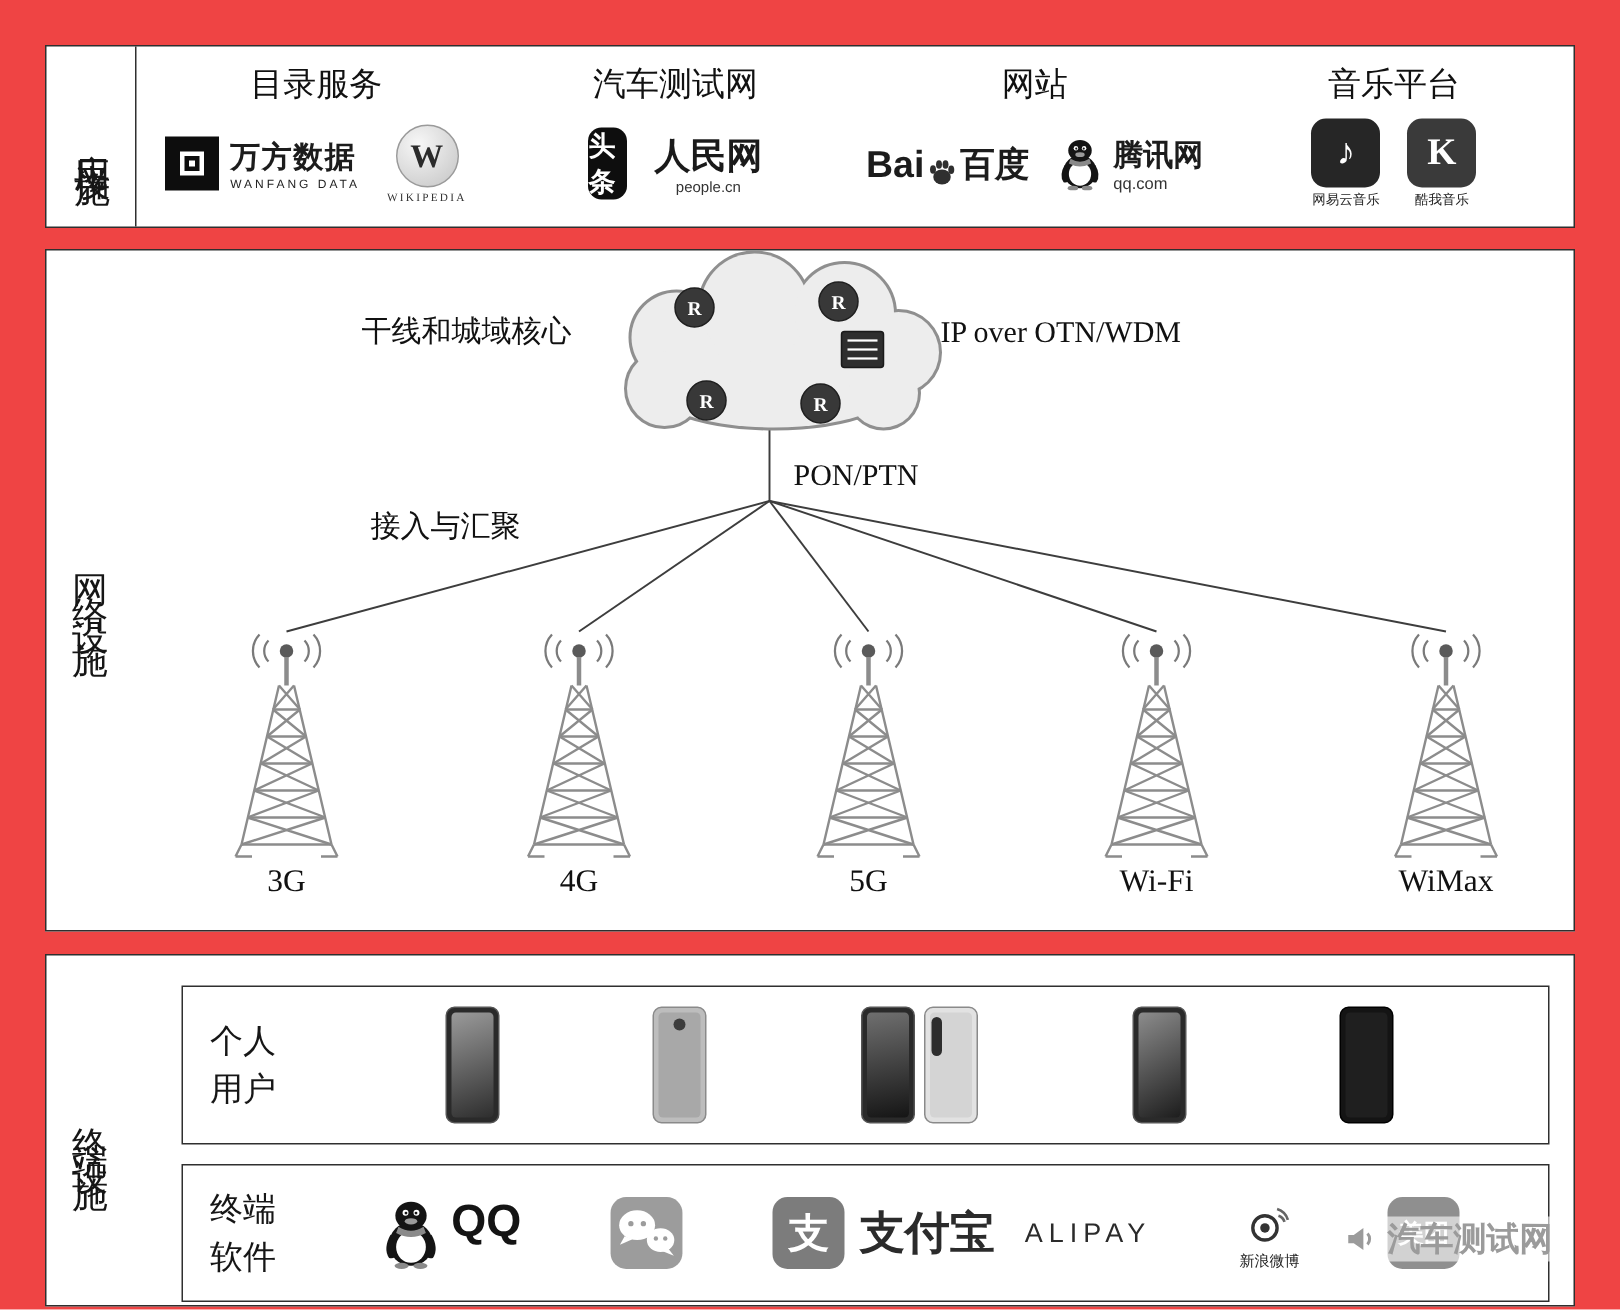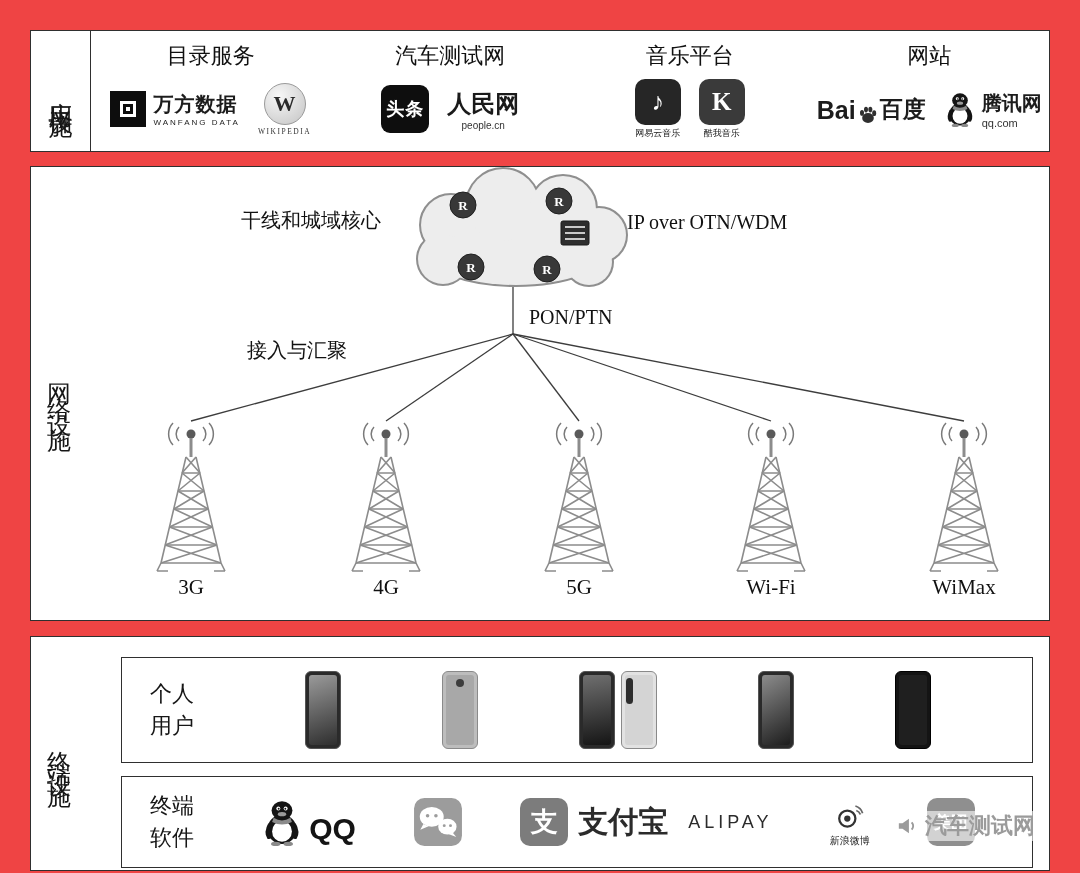--- a/index.html
+++ b/index.html
@@ -32,21 +32,21 @@
   .wf-inner::after { content:""; position:absolute; left:3px; top:3px; width:4px; height:4px; background:#fff; }
   .wf-name { font-size:20px; font-weight:bold; letter-spacing:1px; }
   .wf-sub { font-size:8px; letter-spacing:2px; color:#222; font-family:"Liberation Sans",sans-serif; }
 
   .logo-wiki { display:flex; flex-direction:column; align-items:center; }
   .wiki-globe { width:42px; height:42px; border-radius:50%; border:1px solid #9a9a9a;
     background:radial-gradient(circle at 35% 30%, #f7f7f7, #c4c4c4); display:flex; align-items:center; justify-content:center;
     font-size:22px; color:#2b2b2b; font-weight:bold; }
   .wiki-cap { font-size:7.5px; letter-spacing:1.5px; margin-top:2px; color:#333; }
 
-  .tt-box { width:48px; height:48px; background:#0e0e0e; border-radius:9px; display:flex; align-items:center; justify-content:center;
+  .tt-box { width:26px; height:48px; background:#0e0e0e; border-radius:9px; display:flex; align-items:center; justify-content:center;
     color:#fff; font-size:18px; font-weight:bold; letter-spacing:1px; }
   .logo-people { display:flex; flex-direction:column; align-items:center; }
   .people-name { font-size:24px; font-weight:bold; color:#1a1a1a; }
   .people-sub { font-size:10px; color:#333; font-family:"Liberation Sans",sans-serif; }
 
   .music-logo { display:flex; flex-direction:column; align-items:center; }
   .music-box { width:46px; height:46px; border-radius:10px; background:#262626; display:flex; align-items:center; justify-content:center;
     color:#fff; font-size:25px; font-weight:bold; }
   .music-box.k2 { background:#3a3a3a; }
   .music-cap { font-size:9px; margin-top:2px; color:#222; }
@@ -65,38 +65,38 @@
   .lbl-core   { left:210px; top:40px; }
   .lbl-ip     { left:596px; top:44px; }
   .lbl-pon    { left:498px; top:139px; }
   .lbl-access { left:216px; top:170px;text-align:center; }
   .tower-label { position:absolute; top:408px; transform:translateX(-50%); font-size:21px; color:#111; }
 
   
   .inner-box { position:absolute; border:1px solid #2f2f2f; background:#fff; display:flex; align-items:center; }
   .box-users { left:90px; top:20px;  width:912px; height:106px; }
   .box-apps  { left:90px; top:139px; width:912px; height:92px; }
-  .inner-label { width:54px; margin-left:28px; font-size:22px; line-height:1.45; word-break:break-all; color:#161616; }
+  .inner-label { width:54px; margin-left:18px; font-size:22px; line-height:1.45; word-break:break-all; color:#161616; }
   .phones { flex:1; display:flex; align-items:center; justify-content:space-evenly; }
   .phone { position:relative; width:36px; height:78px; border-radius:6px; background:#2a2a2a; border:1px solid #555; }
   .phone::before { content:""; position:absolute; inset:3px; border-radius:3px; background:linear-gradient(160deg,#9a9a9a,#2e2e2e); }
   .phone.p2 { background:#bdbdbd; border-color:#8a8a8a; }
   .phone.p2::before { background:#a8a8a8; }
   .phone.p2::after { content:""; position:absolute; left:13px; top:7px; width:8px; height:8px; border-radius:50%; background:#3c3c3c; }
   .phone.p3a::before { background:linear-gradient(170deg,#6f6f6f,#151515); }
   .phone.p3b { background:#e2e2e2; border-color:#8a8a8a; }
   .phone.p3b::before { background:#d4d4d4; }
   .phone.p3b::after { content:""; position:absolute; left:4px; top:6px; width:7px; height:26px; border-radius:4px; background:#2d2d2d; }
   .phone.p4::before { background:linear-gradient(150deg,#8c8c8c,#1d1d1d); }
   .phone.p5 { background:#141414; border-color:#000; }
   .phone.p5::before { background:#1f1f1f; }
   .phone-pair { display:flex; gap:6px; }
 
   .apps { flex:1; display:flex; align-items:center; justify-content:space-evenly; }
-  .app-qq { display:flex; align-items:flex-end; gap:6px; }
+  .app-qq { display:flex; align-items:flex-start; gap:6px; }
   .qq-word { font-size:30px; font-weight:bold; font-family:"Liberation Sans",sans-serif; color:#141414; }
   .app-alipay { display:flex; align-items:center; gap:10px; }
   .alipay-box { width:48px; height:48px; border-radius:10px; background:#7c7c7c; display:flex; align-items:center; justify-content:center;
     color:#fff; font-size:27px; font-weight:bold; }
   .alipay-text { display:flex; flex-direction:row; align-items:center; }
   .alipay-name { font-size:30px; font-weight:bold; color:#2b2b2b; }
   .alipay-sub { font-size:18px; letter-spacing:4px; color:#2b2b2b; font-family:"Liberation Sans",sans-serif;margin-left:20px; }
   .app-weibo { display:flex; flex-direction:column; align-items:center; }
   .weibo-cap { font-size:10px; margin-top:1px; color:#222; }
   .meituan-box { width:48px; height:48px; border-radius:10px; background:#8f8f8f; display:flex; align-items:center; justify-content:center;
@@ -166,38 +166,20 @@
             <span>头条</span>
           </div>
           <div class="logo-people">
             <div class="people-name">人民网</div>
             <div class="people-sub">people.cn</div>
           </div>
         </div>
       </div>
 
       <div class="app-group">
-        <div class="group-title">音乐平台</div>
-        <div class="logo-row">
-          <div class="music-logo">
-            <div class="music-box">
-              <span>♪</span>
-            </div>
-            <div class="music-cap">网易云音乐</div>
-          </div>
-          <div class="music-logo">
-            <div class="music-box k2">
-              <span>K</span>
-            </div>
-            <div class="music-cap">酷我音乐</div>
-          </div>
-        </div>
-      </div>
-
-      <div class="app-group">
         <div class="group-title">网站</div>
         <div class="logo-row">
           <div class="logo-baidu">
             <span class="baidu-prefix">Bai</span>
             <svg width="20" height="20" viewBox="0 0 24 24">
               <ellipse cx="12" cy="15.5" rx="7" ry="6" fill="#2f2f2f"></ellipse>
               <ellipse cx="4.8" cy="9.5" rx="2.4" ry="3.4" fill="#2f2f2f"></ellipse>
               <ellipse cx="9.6" cy="5.5" rx="2.4" ry="3.4" fill="#2f2f2f"></ellipse>
               <ellipse cx="14.8" cy="5.5" rx="2.4" ry="3.4" fill="#2f2f2f"></ellipse>
               <ellipse cx="19.4" cy="9.8" rx="2.4" ry="3.4" fill="#2f2f2f"></ellipse>
@@ -205,20 +187,38 @@
             <span class="baidu-name">百度</span>
           </div>
           <div class="logo-tencent">
             <svg width="32" height="36" viewBox="0 0 40 46">
                 <use href="#penguin" xlink:href="#penguin"></use>
               </svg>
             <div class="tencent-text">
               <div class="tencent-name">腾讯网</div>
               <div class="tencent-sub">qq.com</div>
             </div>
+          </div>
+        </div>
+      </div>
+
+      <div class="app-group">
+        <div class="group-title">音乐平台</div>
+        <div class="logo-row">
+          <div class="music-logo">
+            <div class="music-box">
+              <span>♪</span>
+            </div>
+            <div class="music-cap">网易云音乐</div>
+          </div>
+          <div class="music-logo">
+            <div class="music-box k2">
+              <span>K</span>
+            </div>
+            <div class="music-cap">酷我音乐</div>
           </div>
         </div>
       </div>
 
     </div>
   </section>
 
   <section class="sec sec-net">
     <div class="side-strip">
       <span class="vtext">网络设施</span>

